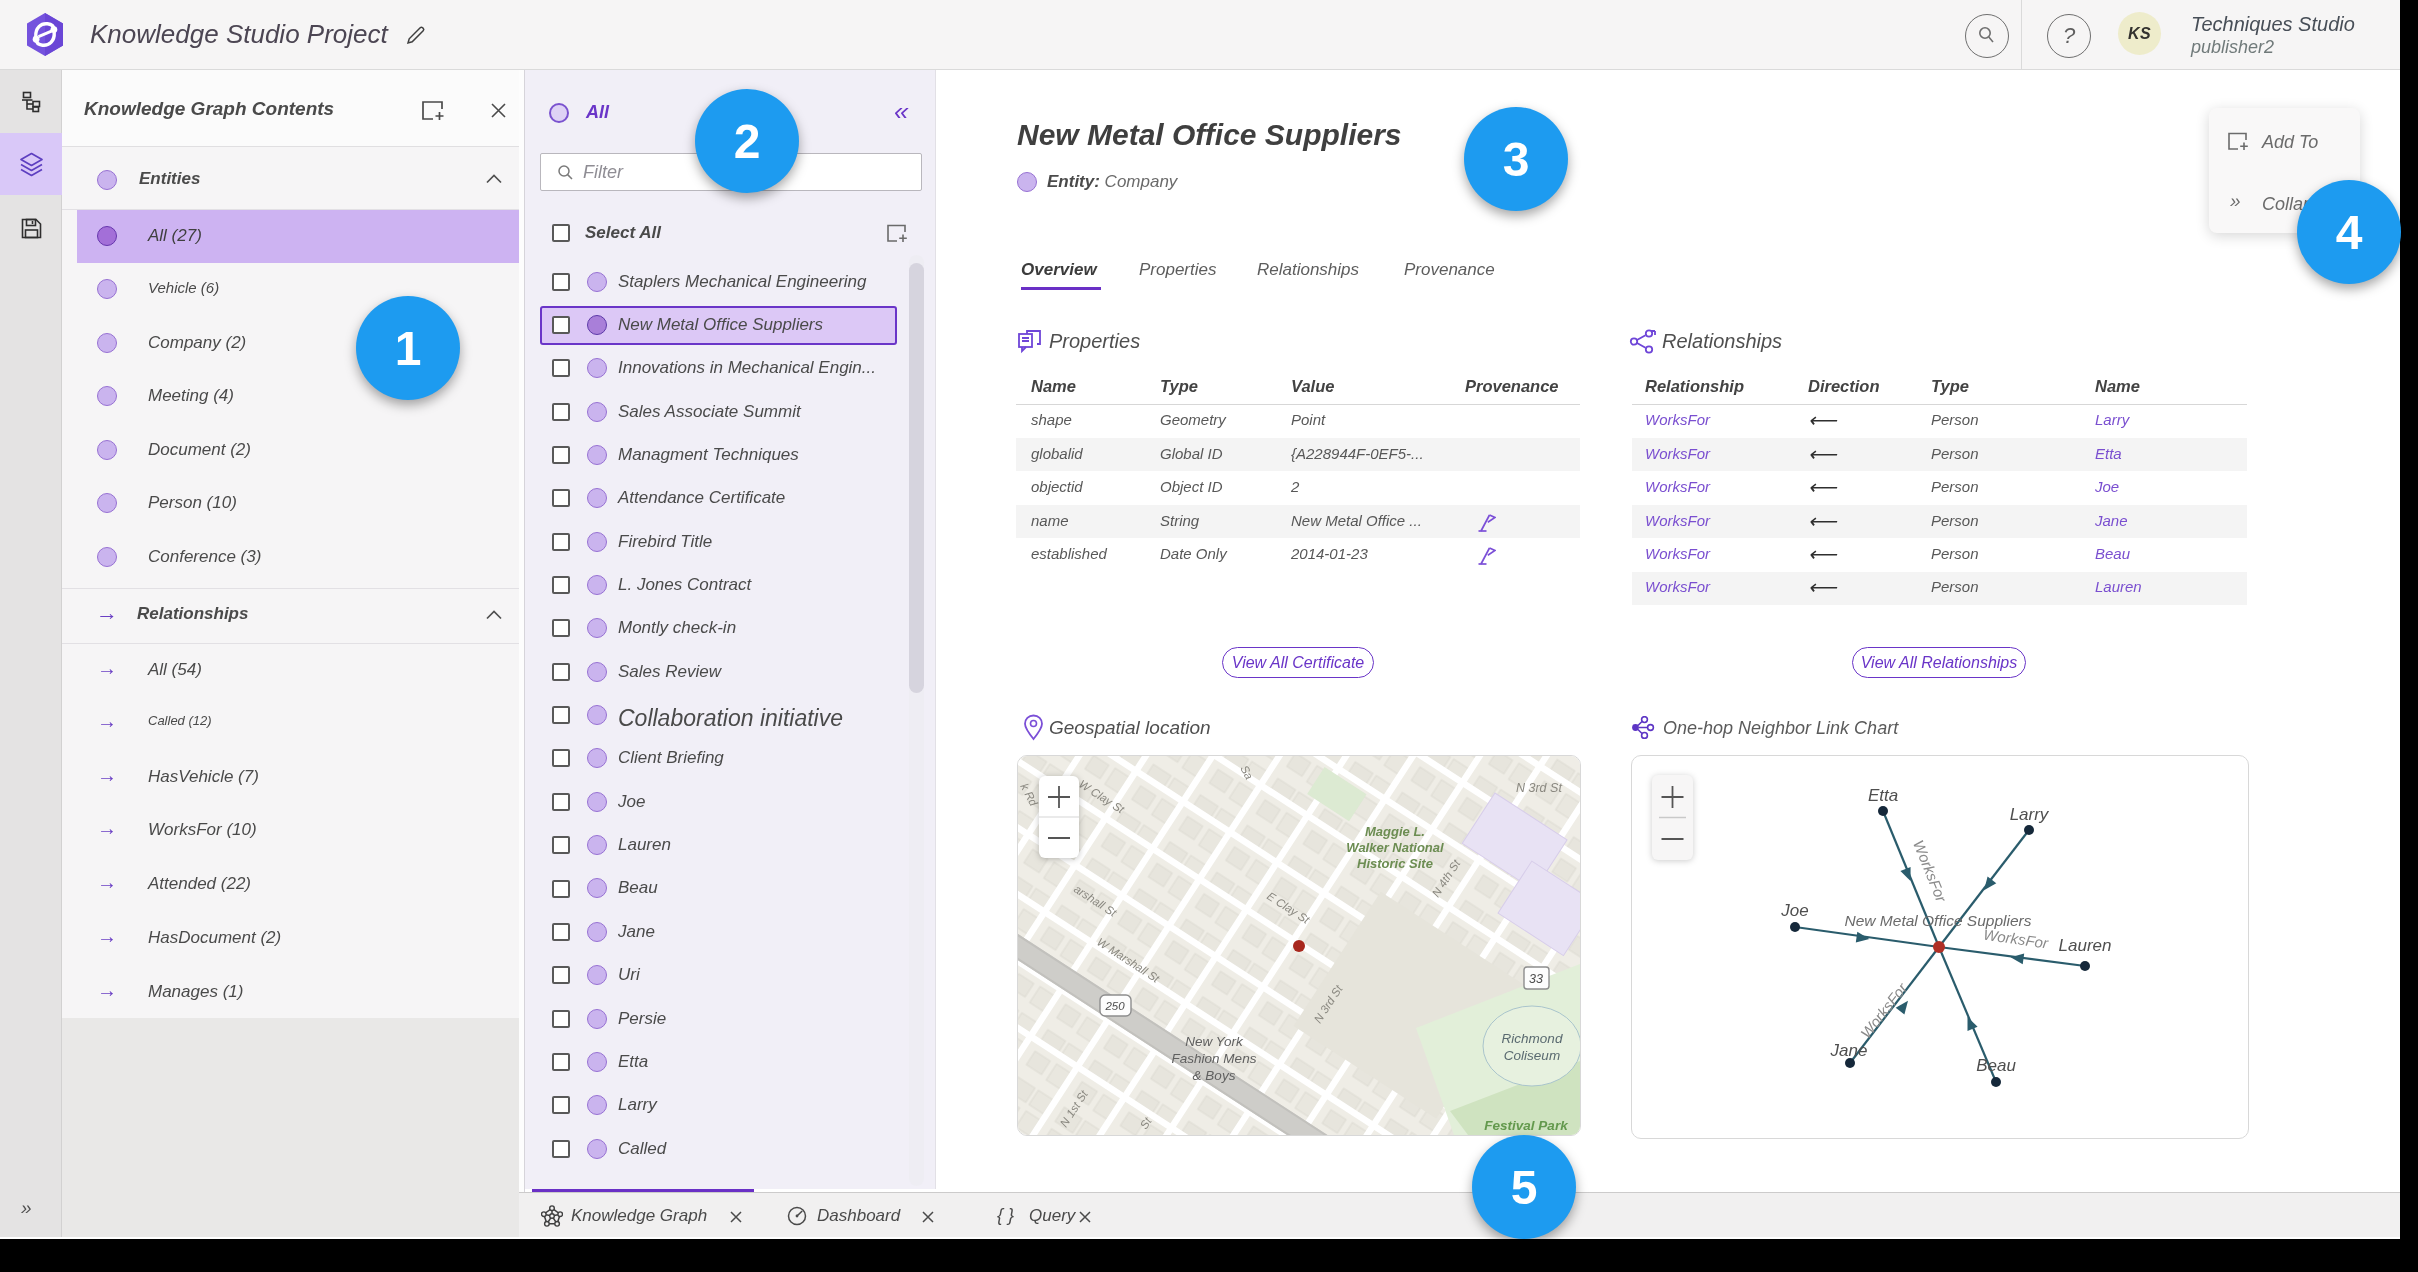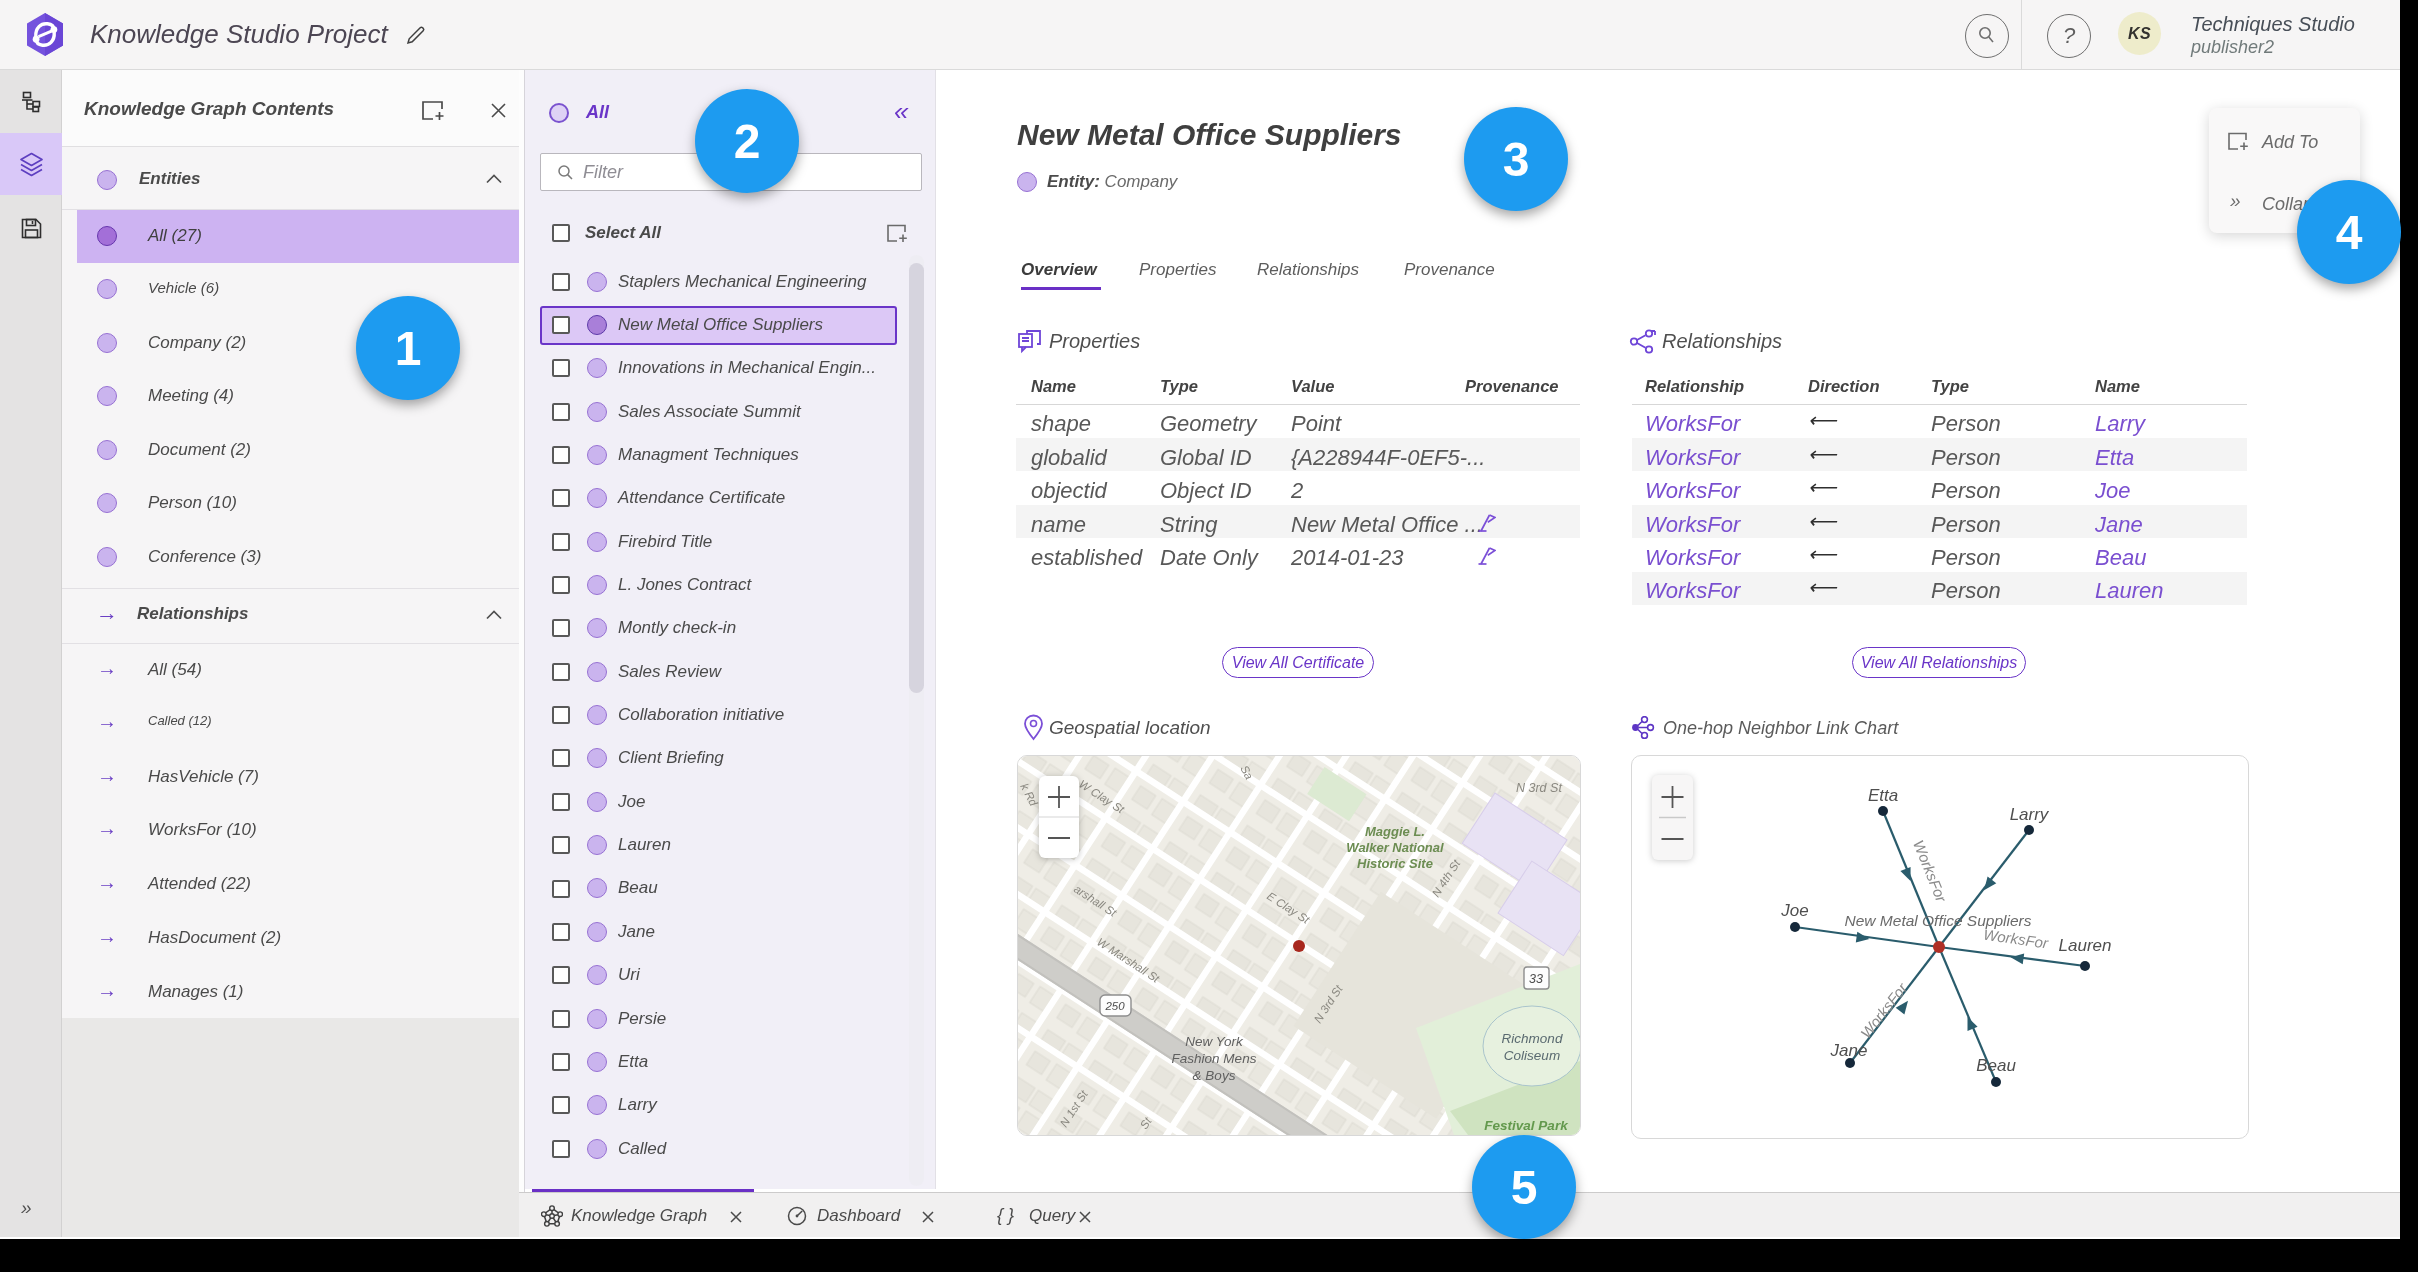--- a/index.html
+++ b/index.html
@@ -16,21 +16,21 @@
   .p2{position:absolute;left:525px;top:70px;width:410px;height:1119px;background:#f1eff7;}
   .main{position:absolute;left:935px;top:70px;width:1465px;height:1119px;background:#ffffff;border-left:1px solid #e2e0e6;box-sizing:border-box;}
   .pcirc{border-radius:50%;background:#cab4ee;border:1.5px solid #9771d3;box-sizing:border-box;}
   .t{position:absolute;white-space:nowrap;}
   .chk{position:absolute;width:18px;height:18px;background:#fff;border:2px solid #595959;border-radius:2px;box-sizing:border-box;}
   .sep{position:absolute;height:1px;background:#e2e0e4;}
   .bluedot{position:absolute;width:104px;height:104px;border-radius:50%;background:#1d9bf0;color:#fff;font-weight:700;font-size:48px;display:flex;align-items:center;justify-content:center;z-index:60;box-shadow:0 5px 12px rgba(0,0,0,0.35);}
   .tabbar{position:absolute;left:519px;top:1192px;width:1881px;height:47px;background:#f1f0f0;border-top:1px solid #cccbcb;box-sizing:border-box;}
   .pill{position:absolute;border:1.5px solid #6a35c8;border-radius:16px;color:#6a35c8;font-size:16px;display:flex;align-items:center;justify-content:center;box-sizing:border-box;background:#fff;}
   .shade{position:absolute;background:#f4f4f4;}
-  .cell{position:absolute;font-size:22px;color:#585858;white-space:nowrap;}
+  .cell{position:absolute;font-size:15px;color:#585858;white-space:nowrap;}
   .hcell{position:absolute;font-size:16.5px;font-weight:700;color:#434343;white-space:nowrap;}
   .purple{color:#7a4fd0;}
 </style>
 </head>
 <body>
 <div class="app">
   <div class="topbar"></div>
   <div class="rail"></div>
   <div class="p1"></div>
   <div class="p1head"></div>
@@ -184,21 +184,21 @@
   <div class="pcirc ab" style="left:587px;top:575px;width:20px;height:20px;"></div>
   <div class="t" style="left:618px;top:575px;font-size:17px;color:#4a4a4a;">L. Jones Contract</div>
   <div class="chk" style="left:552px;top:619px;"></div>
   <div class="pcirc ab" style="left:587px;top:618px;width:20px;height:20px;"></div>
   <div class="t" style="left:618px;top:618px;font-size:17px;color:#4a4a4a;">Montly check-in</div>
   <div class="chk" style="left:552px;top:663px;"></div>
   <div class="pcirc ab" style="left:587px;top:662px;width:20px;height:20px;"></div>
   <div class="t" style="left:618px;top:662px;font-size:17px;color:#4a4a4a;">Sales Review</div>
   <div class="chk" style="left:552px;top:706px;"></div>
   <div class="pcirc ab" style="left:587px;top:705px;width:20px;height:20px;"></div>
-  <div class="t" style="left:618px;top:705px;font-size:17px;color:#4a4a4a;">Collaboration initiative</div>
+  <div class="t" style="left:618px;top:705px;font-size:23px;color:#4a4a4a;">Collaboration initiative</div>
   <div class="chk" style="left:552px;top:749px;"></div>
   <div class="pcirc ab" style="left:587px;top:748px;width:20px;height:20px;"></div>
   <div class="t" style="left:618px;top:748px;font-size:17px;color:#4a4a4a;">Client Briefing</div>
   <div class="chk" style="left:552px;top:793px;"></div>
   <div class="pcirc ab" style="left:587px;top:792px;width:20px;height:20px;"></div>
   <div class="t" style="left:618px;top:792px;font-size:17px;color:#4a4a4a;">Joe</div>
   <div class="chk" style="left:552px;top:836px;"></div>
   <div class="pcirc ab" style="left:587px;top:835px;width:20px;height:20px;"></div>
   <div class="t" style="left:618px;top:835px;font-size:17px;color:#4a4a4a;">Lauren</div>
   <div class="chk" style="left:552px;top:880px;"></div>

